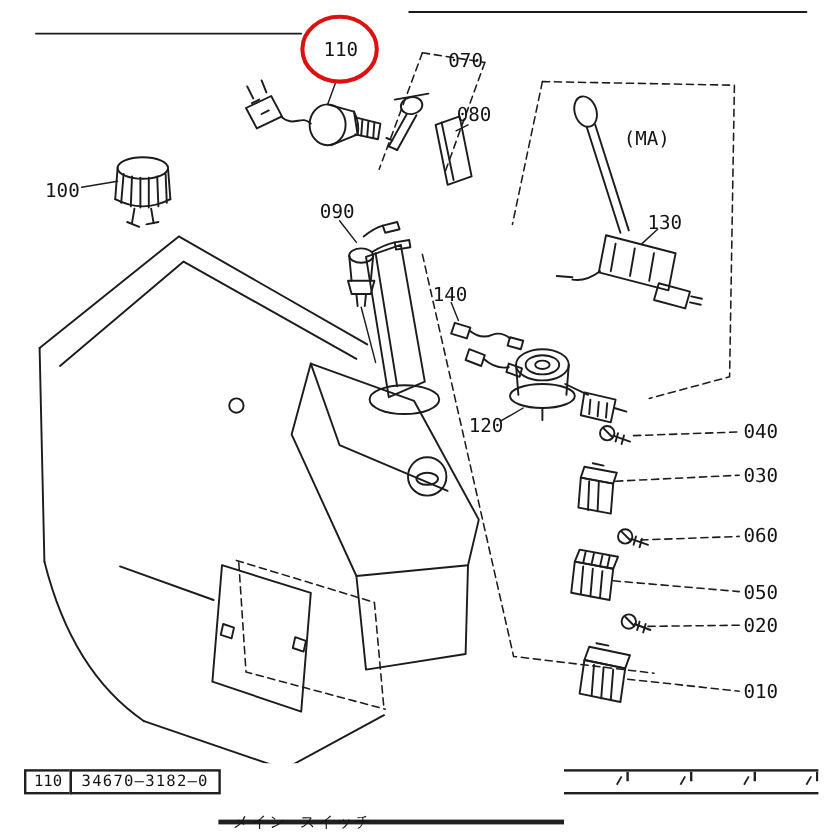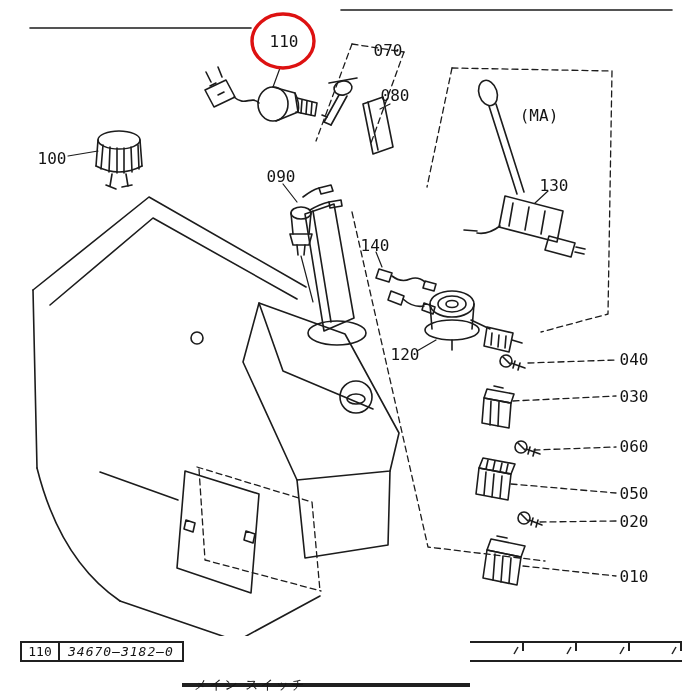--- a/index.html
+++ b/index.html
@@ -10,22 +10,22 @@
   .stroke{stroke:#1c1c1c;fill:none;stroke-width:1.6;stroke-linecap:round;stroke-linejoin:round;}
   .thin{stroke-width:1.2;}
   .dashed{stroke-dasharray:6 4;stroke-width:1.3;}
   .callout{font-family:"DejaVu Sans Mono","Liberation Mono",monospace;font-size:16px;fill:#141414;text-anchor:middle;}
   .hl-circle{stroke:#dd1111;stroke-width:3.4;fill:none;}
 
   .parts-table{position:absolute;left:20px;top:641px;width:662px;height:21px;display:flex;color:#141414;font-size:13px;}
   .pt-cell{box-sizing:border-box;border:2px solid #202020;display:flex;align-items:center;white-space:nowrap;background:#fff;}
   .pt-cell + .pt-cell{margin-left:-2px;}
   .pt-ref{width:40px;justify-content:center;}
-  .pt-part{width:126px;padding:0 8px;letter-spacing:1px;font-style:italic;}
-  .pt-desc{width:288px;padding:0 10px;letter-spacing:2px;font-family:Liberation Serif, serif;margin-top:42px;}
+  .pt-part{width:126px;padding:0 8px;letter-spacing:1px;}
+  .pt-desc{width:288px;padding:0 10px;letter-spacing:2px;font-family:Liberation Mono, monospace;margin-top:42px;}
   .pt-qty{box-sizing:border-box;flex:1;border-top:2px solid #202020;border-bottom:2px solid #202020;position:relative;}
   .pt-qty svg{position:absolute;left:0;top:0;display:block;}
 </style>
 </head>
 <body>
 
 <div class="canvas">
 
   <svg class="diagram" width="700" height="636" viewBox="0 0 700 636">
 

